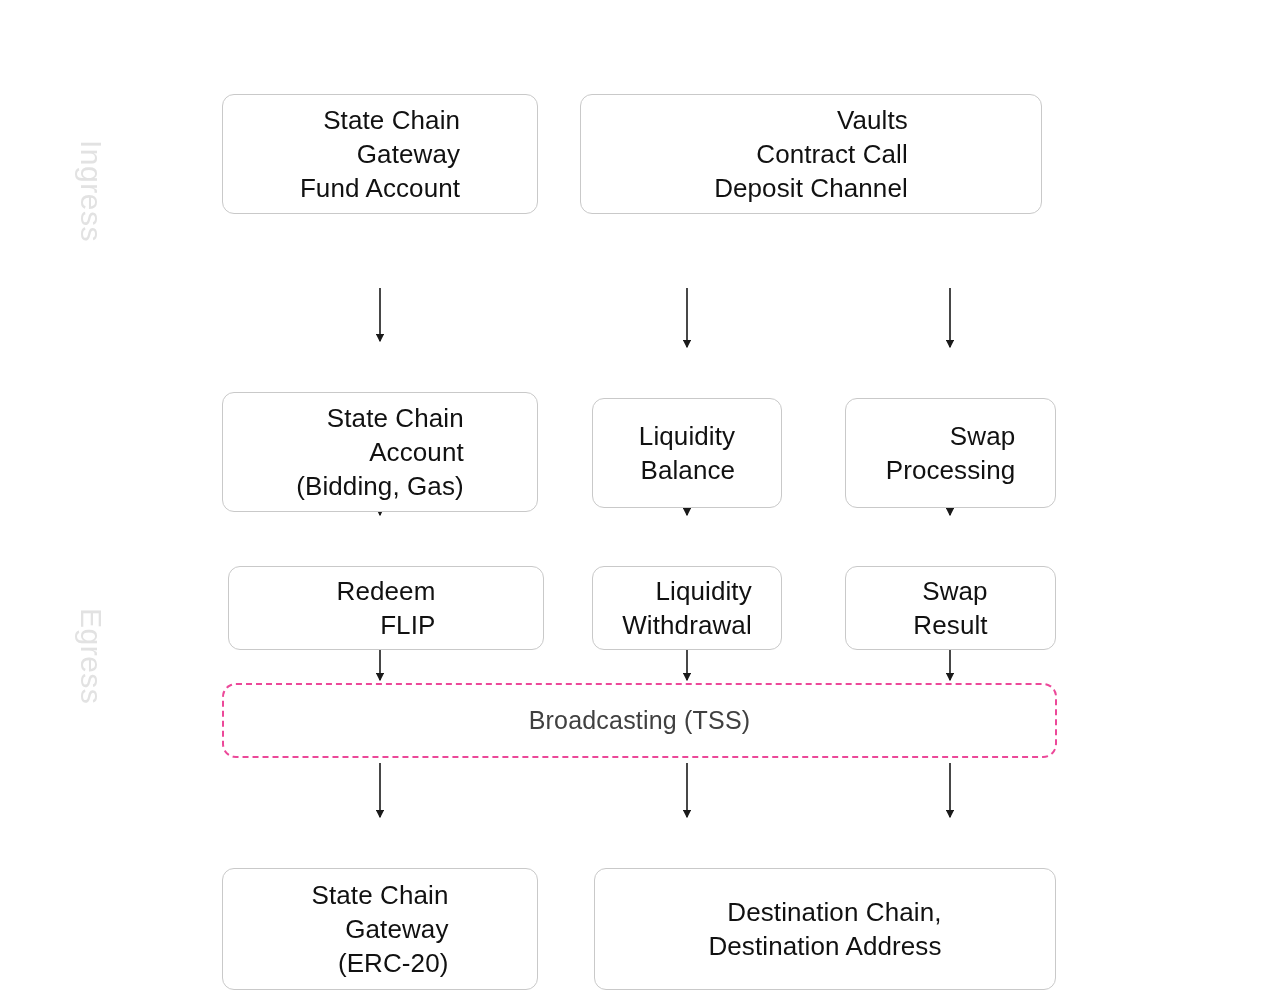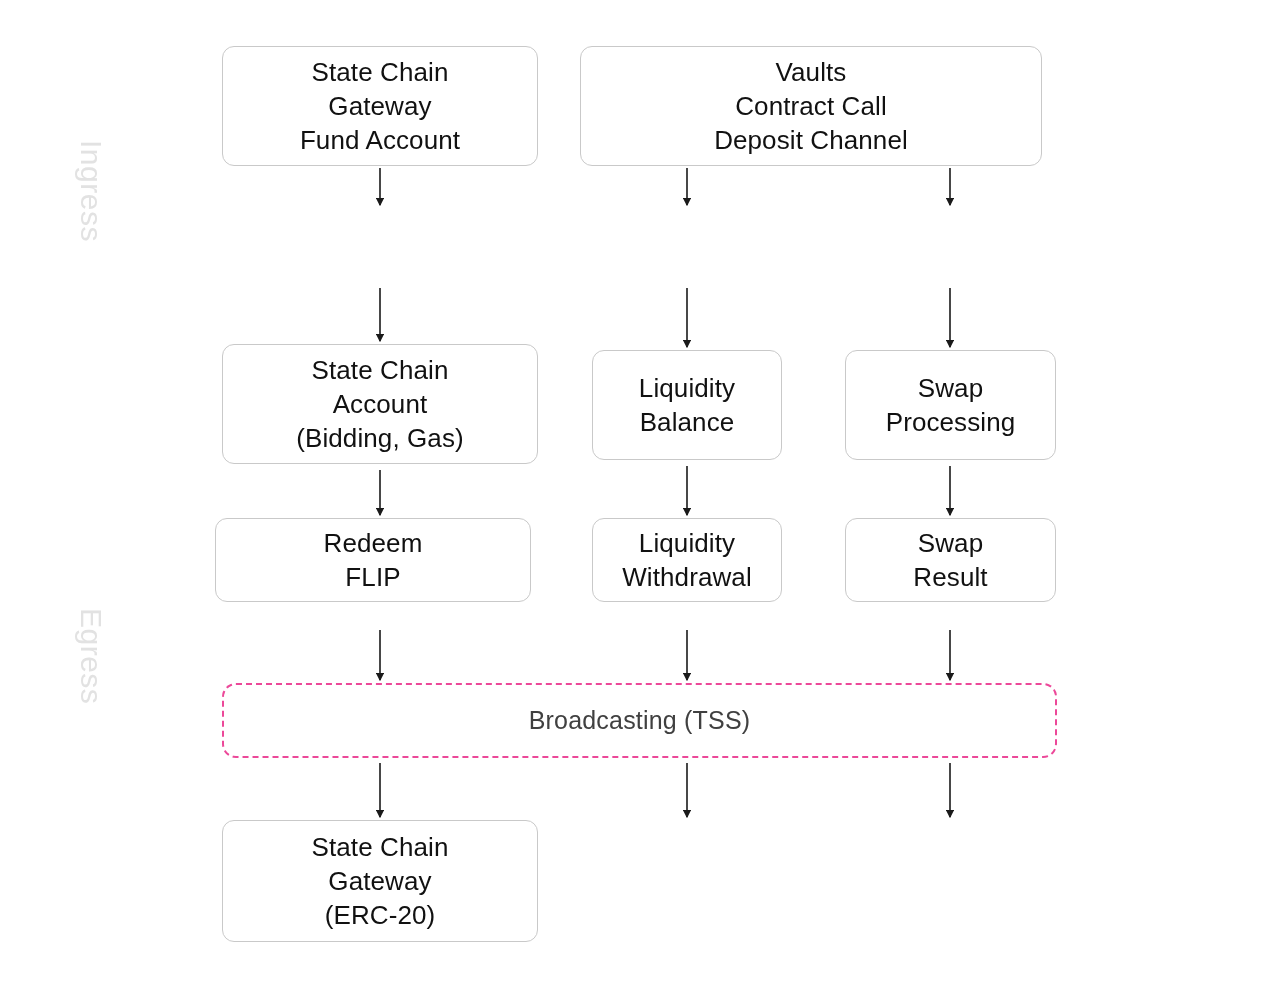--- a/index.html
+++ b/index.html
@@ -23,27 +23,28 @@
   
   .node {
     position: absolute;
     box-sizing: border-box;
     border: 1.5px solid #c9c9c9;
     border-radius: 12px;
     background: #ffffff;
     display: flex;
     align-items: center;
     justify-content: center;
-    text-align: center;
+    text-align: right;
     color: #111111;
     font-size: 26px;
     line-height: 1.32;
     letter-spacing: 0.1px;
     padding: 4px 10px;
     white-space: pre-line;
+    margin-top: 48px;
   }
 
   
   .band {
     position: absolute;
     box-sizing: border-box;
     border-radius: 14px;
     display: flex;
     align-items: center;
     justify-content: center;
@@ -123,26 +124,28 @@
 
 
   <div class="node" style="left: 222px; top: 344px; width: 316px; height: 120px; font-size: 26px; border-color: rgb(201, 201, 201); color: rgb(17, 17, 17);">State Chain
 Account
 (Bidding, Gas)</div>
   <div class="node" style="left: 592px; top: 350px; width: 190px; height: 110px; font-size: 26px; border-color: rgb(201, 201, 201); color: rgb(17, 17, 17);">Liquidity
 Balance</div>
   <div class="node" style="left: 845px; top: 350px; width: 211px; height: 110px; font-size: 26px; border-color: rgb(201, 201, 201); color: rgb(17, 17, 17);">Swap
 Processing</div>
 
-  <div class="node" style="left: 215px; top: 518px; width: 316px; height: 84px; font-size: 26px; border-color: rgb(201, 201, 201); color: rgb(17, 17, 17);">Redeem
+  <div class="node" style="left: 228px; top: 518px; width: 316px; height: 84px; font-size: 26px; border-color: rgb(201, 201, 201); color: rgb(17, 17, 17);">Redeem
 FLIP</div>
   <div class="node" style="left: 592px; top: 518px; width: 190px; height: 84px; font-size: 26px; border-color: rgb(201, 201, 201); color: rgb(17, 17, 17);">Liquidity
 Withdrawal</div>
   <div class="node" style="left: 845px; top: 518px; width: 211px; height: 84px; font-size: 26px; border-color: rgb(201, 201, 201); color: rgb(17, 17, 17);">Swap
 Result</div>
 
   <div class="band broadcasting" style="left: 222px; top: 683px; width: 835px; height: 75px; border-color: rgb(236, 72, 153); color: #404040;">Broadcasting (TSS)</div>
 
   <div class="node" style="left: 222px; top: 820px; width: 316px; height: 122px; font-size: 26px; border-color: rgb(201, 201, 201); color: rgb(17, 17, 17);">State Chain
 Gateway
 (ERC-20)</div>
+  <div class="node" style="left: 594px; top: 820px; width: 462px; height: 122px; font-size: 26px; border-color: rgb(201, 201, 201); color: rgb(17, 17, 17);">Destination Chain,
+Destination Address</div>
 
 </div>
 
 </body></html>

